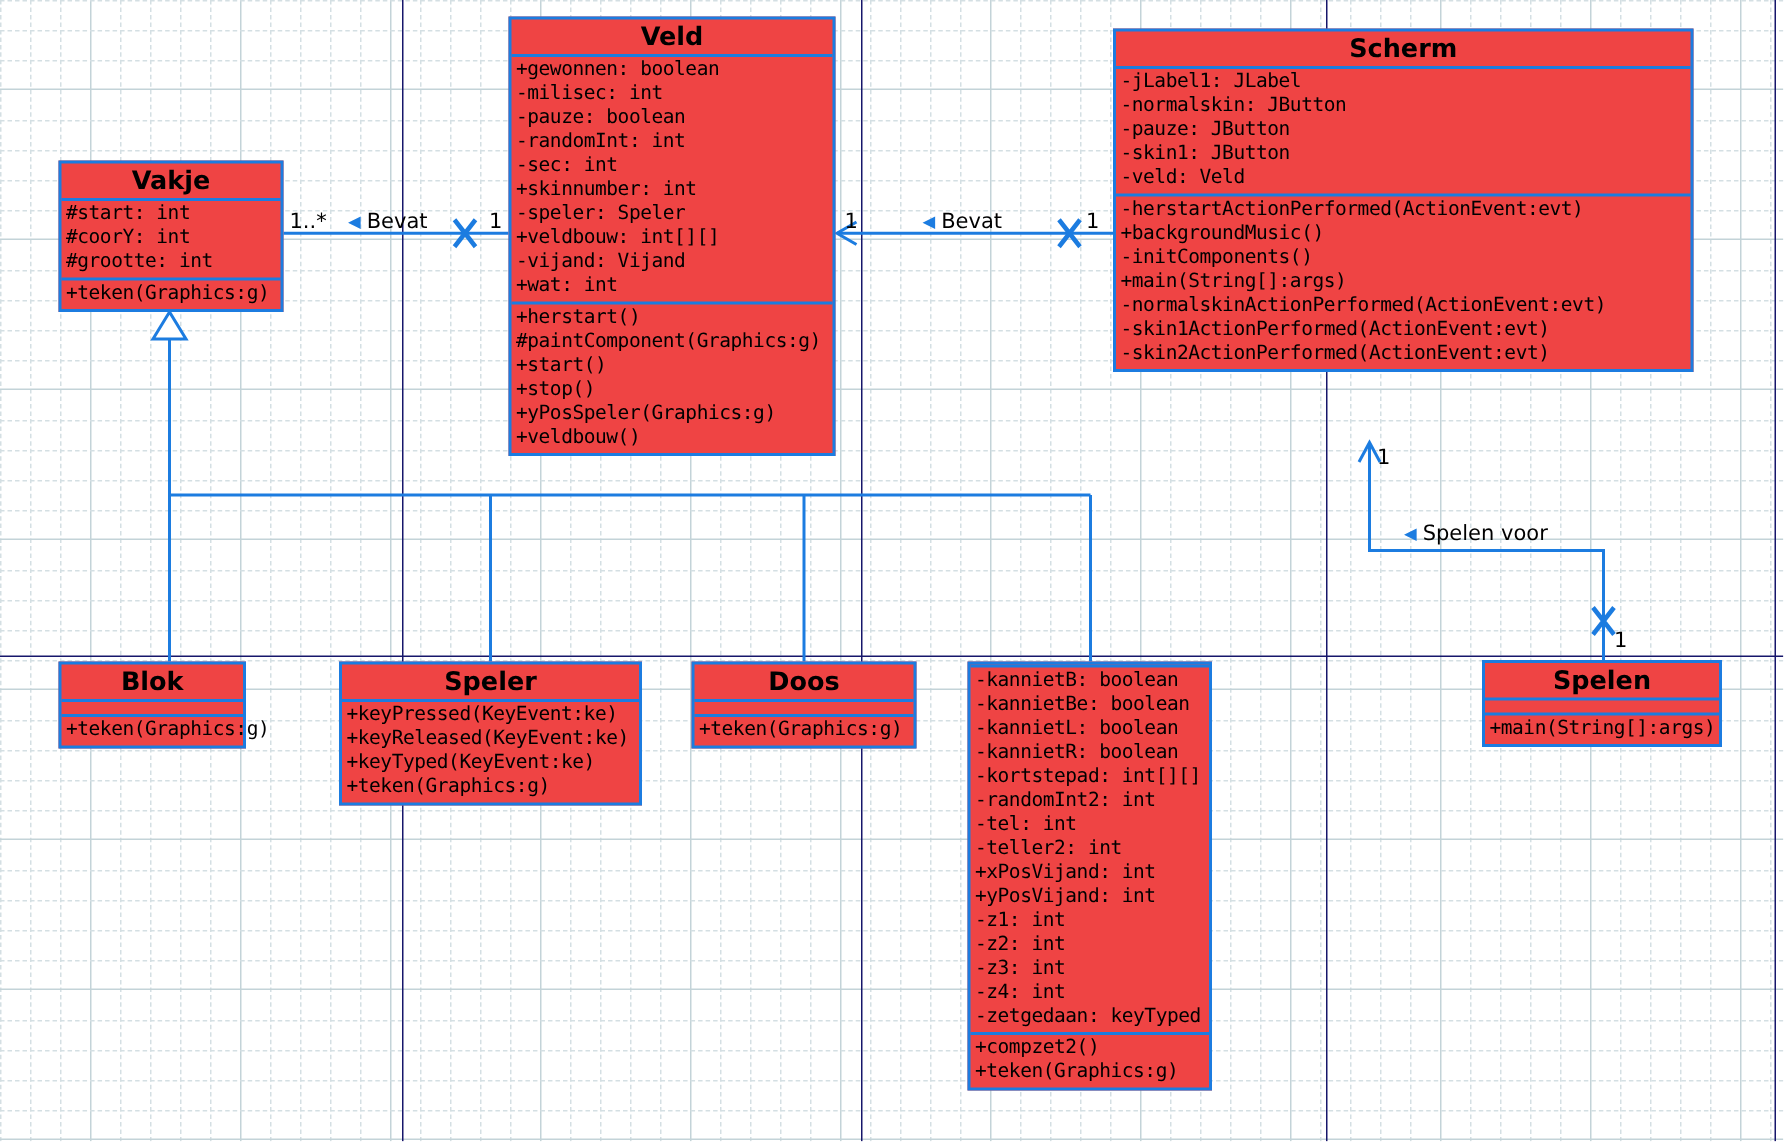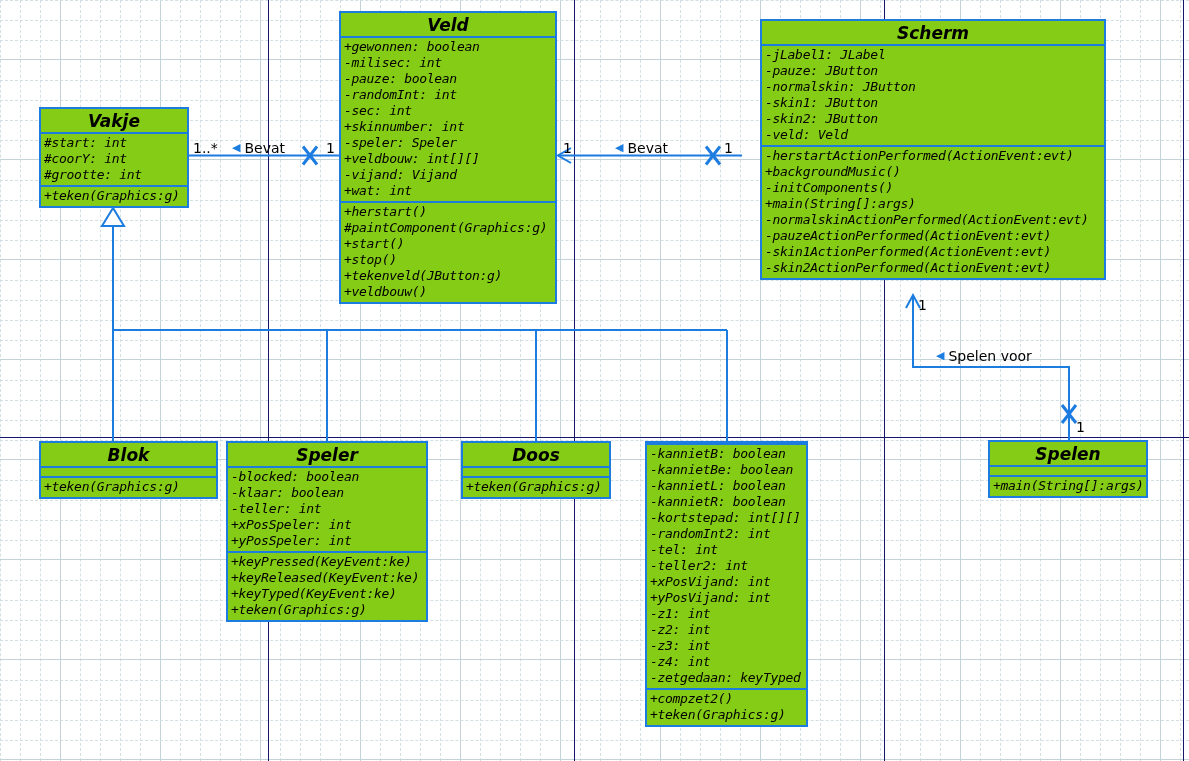--- a/index.html
+++ b/index.html
@@ -10,22 +10,22 @@
   .gv{position:absolute;top:0;bottom:0;width:0;border-left:1px dashed #d4dfe3;}
   .gv.solid{border-left:1px solid #c3d3d8;}
   .gh{position:absolute;left:0;right:0;height:0;border-top:1px dashed #d4dfe3;}
   .gh.solid{border-top:1px solid #c3d3d8;}
   
   .pagev{position:absolute;top:0;bottom:0;width:0;border-left:1px solid #16166b;z-index:1;}
   .pageh{position:absolute;left:0;right:0;height:0;border-top:1px solid #16166b;z-index:1;}
   
   #rels{position:absolute;left:0;top:0;z-index:2;}
   
-  .uml-class{position:absolute;z-index:3;background:#84cc16;border:2px solid #1c7ce0;
-             box-sizing:border-box;font-style:italic;}
+  .uml-class{position:absolute;z-index:3;background:#ef4444;border:2px solid #1c7ce0;
+             box-sizing:border-box;}
   .uml-title{font-family:"DejaVu Sans",sans-serif;font-weight:bold;font-size:17px;
              line-height:22px;text-align:center;color:#000;padding:1px 2px 0 2px;}
   .uml-attrs,.uml-methods{border-top:2px solid #1c7ce0;padding:1px 2px 2px 3px;min-height:5px;}
   .member{font-family:"DejaVu Sans Mono",monospace;font-size:13px;line-height:16px;
           letter-spacing:-0.3px;color:#000;white-space:pre;}
   
   .rlabel{position:absolute;z-index:4;font-family:"DejaVu Sans",sans-serif;font-size:14px;
           line-height:16px;color:#000;white-space:pre;display:flex;align-items:center;gap:4px;}
   .dirmark{color:#1c7ce0;font-size:11px;line-height:16px;}
 </style>
@@ -216,64 +216,55 @@
         <div class="member">-speler: Speler</div>
         <div class="member">+veldbouw: int[][]</div>
         <div class="member">-vijand: Vijand</div>
         <div class="member">+wat: int</div>
       </div>
     <div class="uml-methods">
         <div class="member">+herstart()</div>
         <div class="member">#paintComponent(Graphics:g)</div>
         <div class="member">+start()</div>
         <div class="member">+stop()</div>
-        <div class="member">+tekenveld(JButton:g)</div>
+        <div class="member">+yPosSpeler(Graphics:g)</div>
         <div class="member">+veldbouw()</div>
       </div>
   </div>
 
-  <div class="uml-class" style="left:760px;top:19px;width:346px">
+  <div class="uml-class" style="left:742px;top:19px;width:387px">
     <div class="uml-title">Scherm</div>
     <div class="uml-attrs">
         <div class="member">-jLabel1: JLabel</div>
+        <div class="member">-normalskin: JButton</div>
         <div class="member">-pauze: JButton</div>
-        <div class="member">-normalskin: JButton</div>
         <div class="member">-skin1: JButton</div>
-        <div class="member">-skin2: JButton</div>
         <div class="member">-veld: Veld</div>
       </div>
     <div class="uml-methods">
         <div class="member">-herstartActionPerformed(ActionEvent:evt)</div>
         <div class="member">+backgroundMusic()</div>
         <div class="member">-initComponents()</div>
         <div class="member">+main(String[]:args)</div>
         <div class="member">-normalskinActionPerformed(ActionEvent:evt)</div>
-        <div class="member">-pauzeActionPerformed(ActionEvent:evt)</div>
         <div class="member">-skin1ActionPerformed(ActionEvent:evt)</div>
         <div class="member">-skin2ActionPerformed(ActionEvent:evt)</div>
       </div>
   </div>
 
-  <div class="uml-class" style="left:39px;top:441px;width:179px">
+  <div class="uml-class" style="left:39px;top:441px;width:125px">
     <div class="uml-title">Blok</div>
     <div class="uml-attrs"></div>
     <div class="uml-methods">
         <div class="member">+teken(Graphics:g)</div>
       </div>
   </div>
 
   <div class="uml-class" style="left:226px;top:441px;width:202px">
     <div class="uml-title">Speler</div>
-    <div class="uml-attrs">
-        <div class="member">-blocked: boolean</div>
-        <div class="member">-klaar: boolean</div>
-        <div class="member">-teller: int</div>
-        <div class="member">+xPosSpeler: int</div>
-        <div class="member">+yPosSpeler: int</div>
-      </div>
     <div class="uml-methods">
         <div class="member">+keyPressed(KeyEvent:ke)</div>
         <div class="member">+keyReleased(KeyEvent:ke)</div>
         <div class="member">+keyTyped(KeyEvent:ke)</div>
         <div class="member">+teken(Graphics:g)</div>
       </div>
   </div>
 
   <div class="uml-class" style="left:461px;top:441px;width:150px">
     <div class="uml-title">Doos</div>

